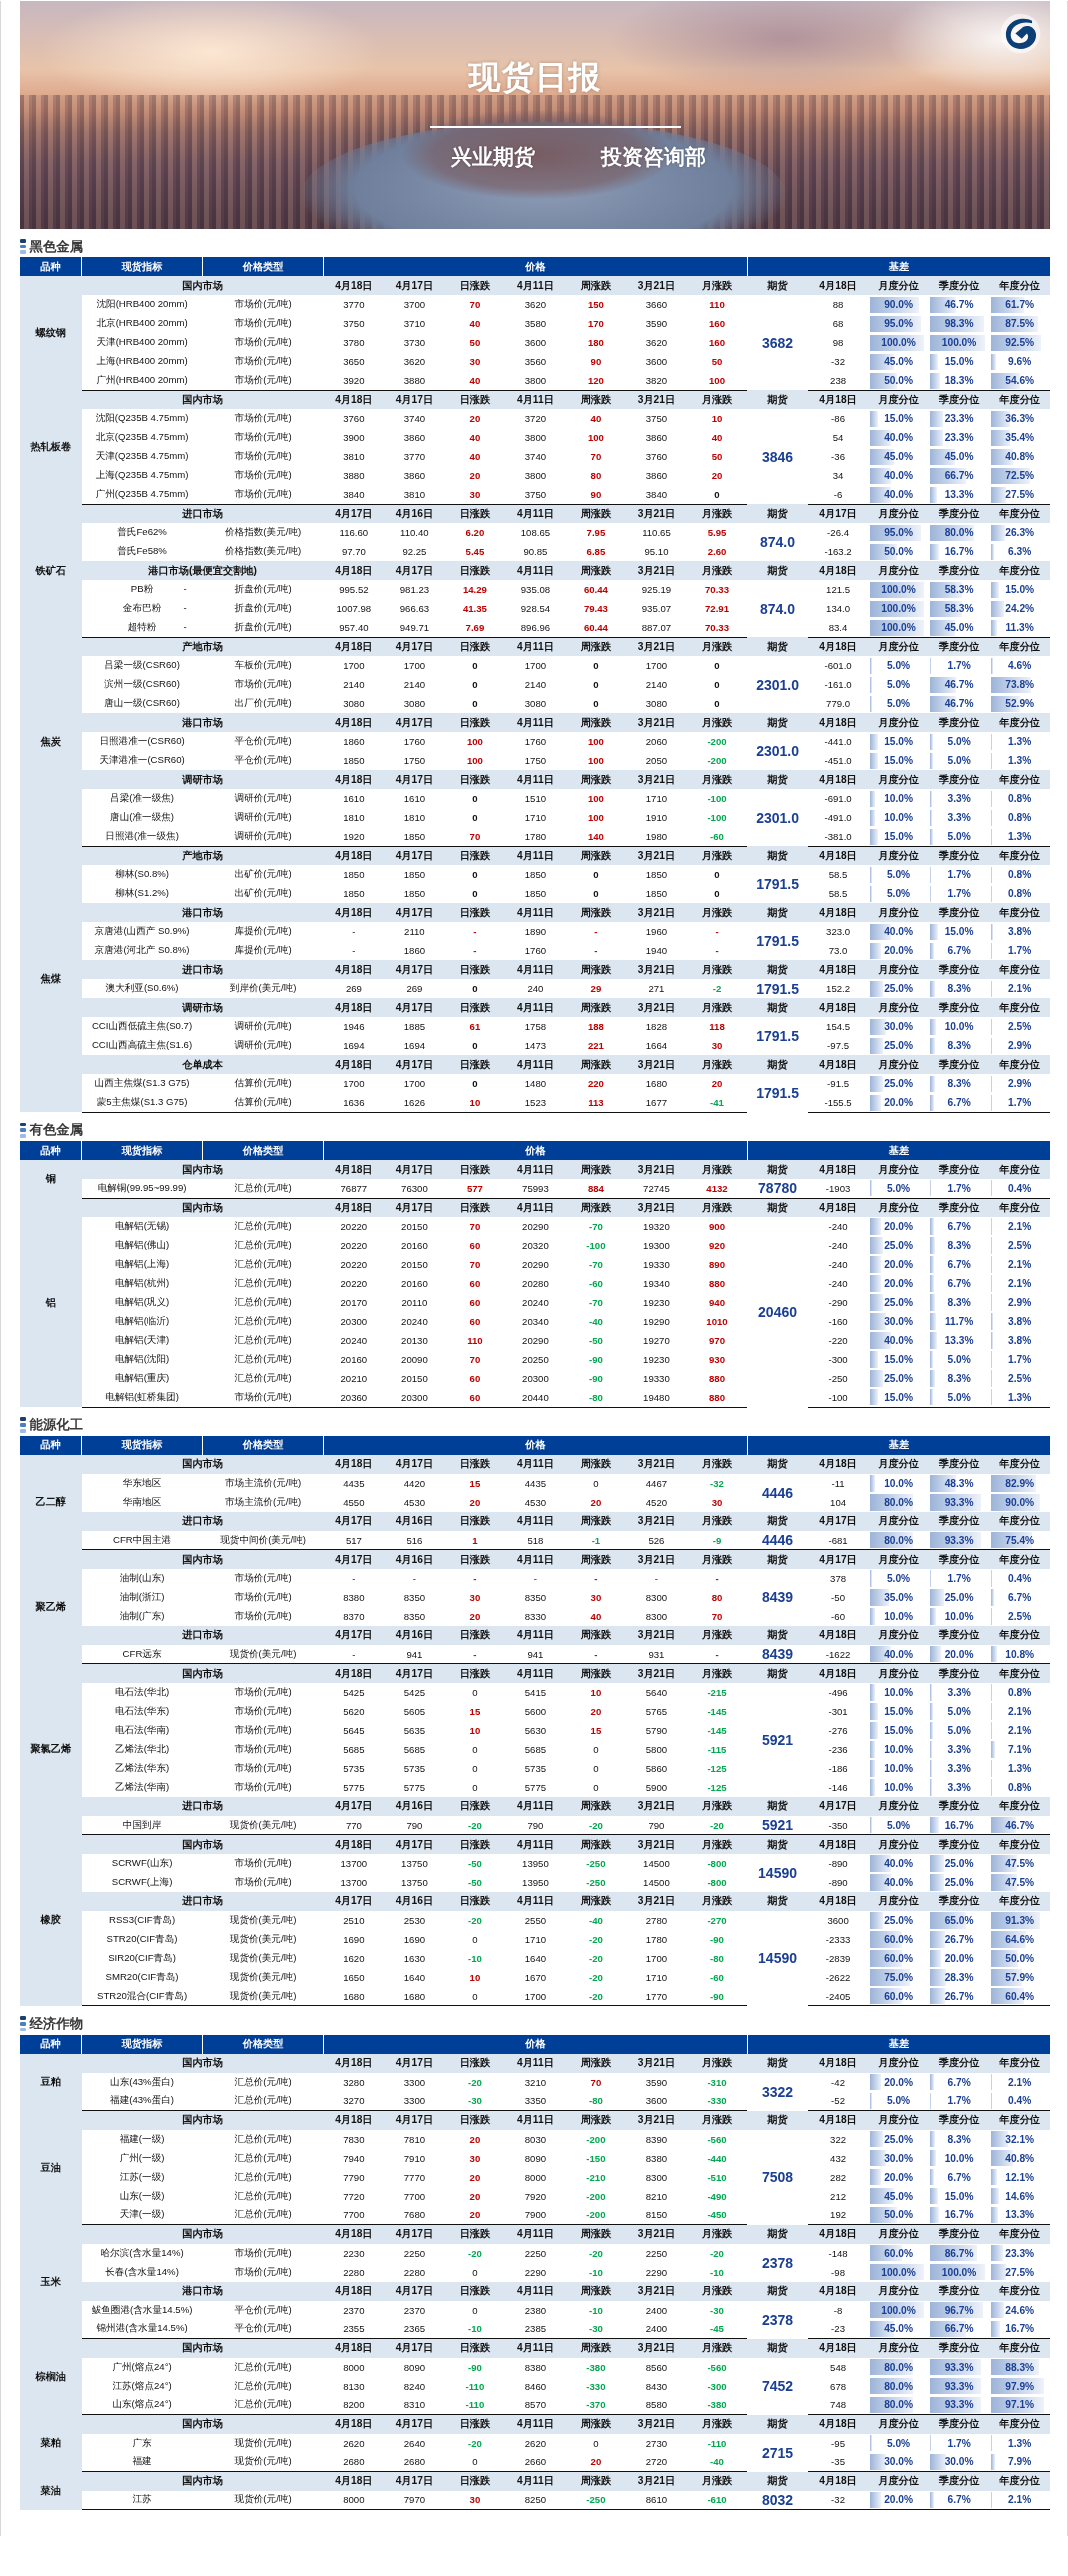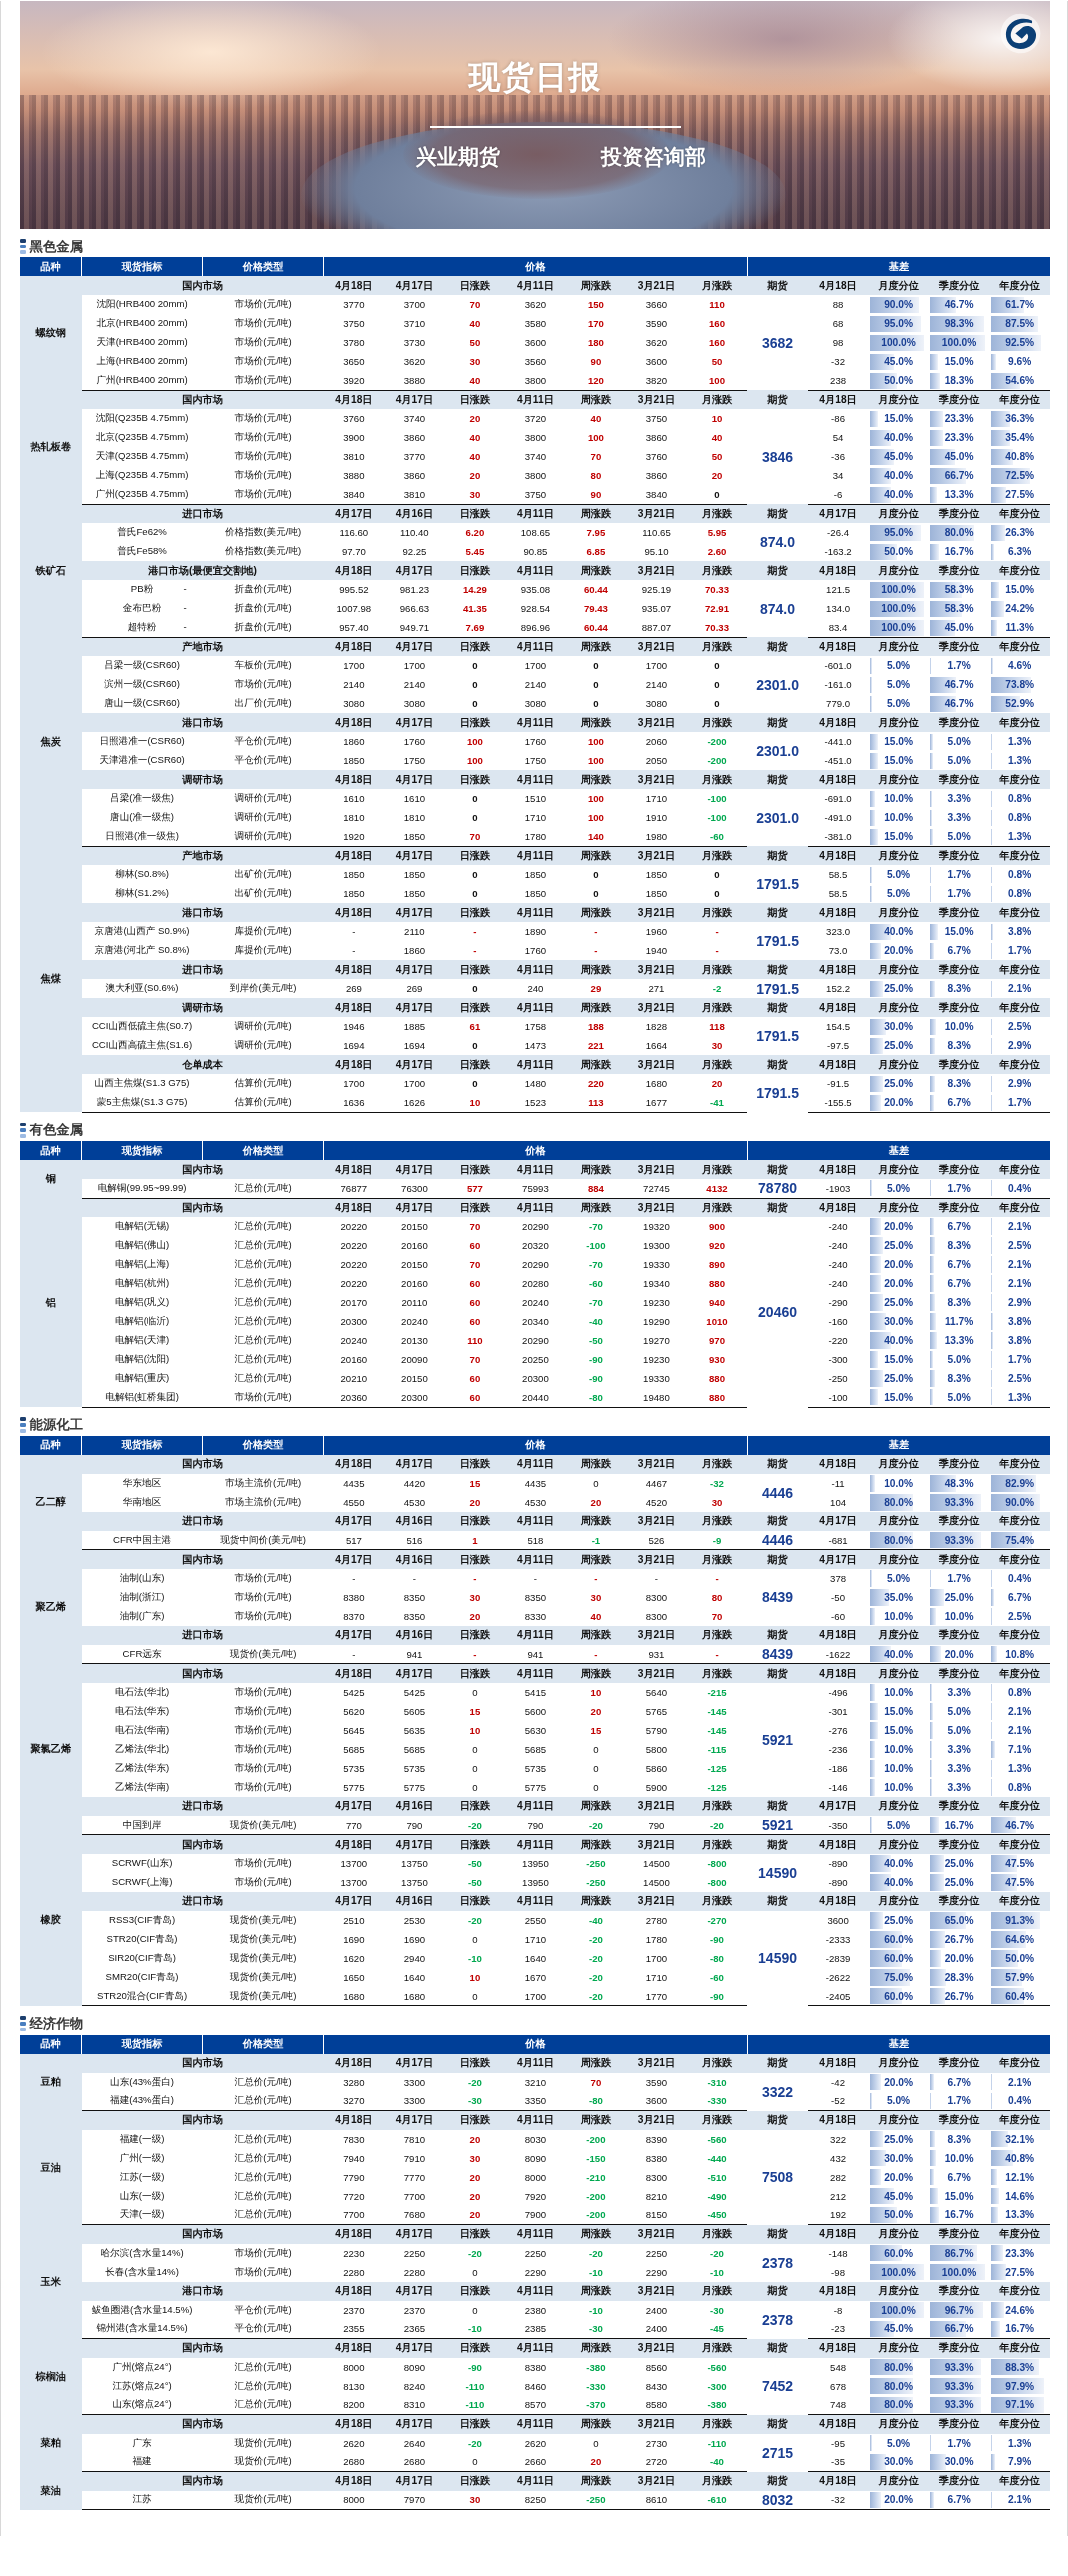--- a/index.html
+++ b/index.html
@@ -56,21 +56,21 @@
 <body>
 
 <div class="page">
 
   <div class="banner">
     <div class="city"></div>
     <div class="river"></div>
     <div class="peninsula"></div>
     <div class="title">现货日报</div>
     <div class="rule"></div>
-    <div class="sub" style="left:396px;">兴业期货</div>
+    <div class="sub" style="left:431px;">兴业期货</div>
     <div class="sub" style="left:542px;margin-left:39px;">投资咨询部</div>
     <svg class="logo" viewBox="0 0 64 64">
       <circle cx="32" cy="32" r="31" fill="rgba(255,255,255,0.55)"></circle>
       <path d="M50 12 C40 6 20 8 12 22 C4 38 14 56 32 56 C48 56 58 44 56 32 C54 22 44 18 36 22 L24 32 L34 40 L42 32 C46 36 44 46 32 47 C20 48 14 38 18 28 C22 18 36 12 50 16 Z" fill="#0c3f75"></path>
     </svg>
   </div>
 
 
   <div id="sections">
       <div class="section-title">
@@ -1460,21 +1460,21 @@
             <td class="down">-90</td>
             <td class="flat">-2333</td>
             <td class="pct"><div class="bar" style="width: 54%;"></div><span>60.0%</span></td>
             <td class="pct"><div class="bar" style="width: 24.03%;"></div><span>26.7%</span></td>
             <td class="pct"><div class="bar" style="width: 58.14%;"></div><span>64.6%</span></td>
           </tr>
           <tr>
             <td>SIR20(CIF青岛)</td>
             <td>现货价(美元/吨)</td>
             <td class="flat">1620</td>
-            <td class="flat">2940</td>
+            <td class="flat">1630</td>
             <td class="down">-10</td>
             <td class="flat">1640</td>
             <td class="down">-20</td>
             <td class="flat">1700</td>
             <td class="down">-80</td>
             <td class="flat">-2839</td>
             <td class="pct"><div class="bar" style="width: 54%;"></div><span>60.0%</span></td>
             <td class="pct"><div class="bar" style="width: 18%;"></div><span>20.0%</span></td>
             <td class="pct"><div class="bar" style="width: 45%;"></div><span>50.0%</span></td>
           </tr>

